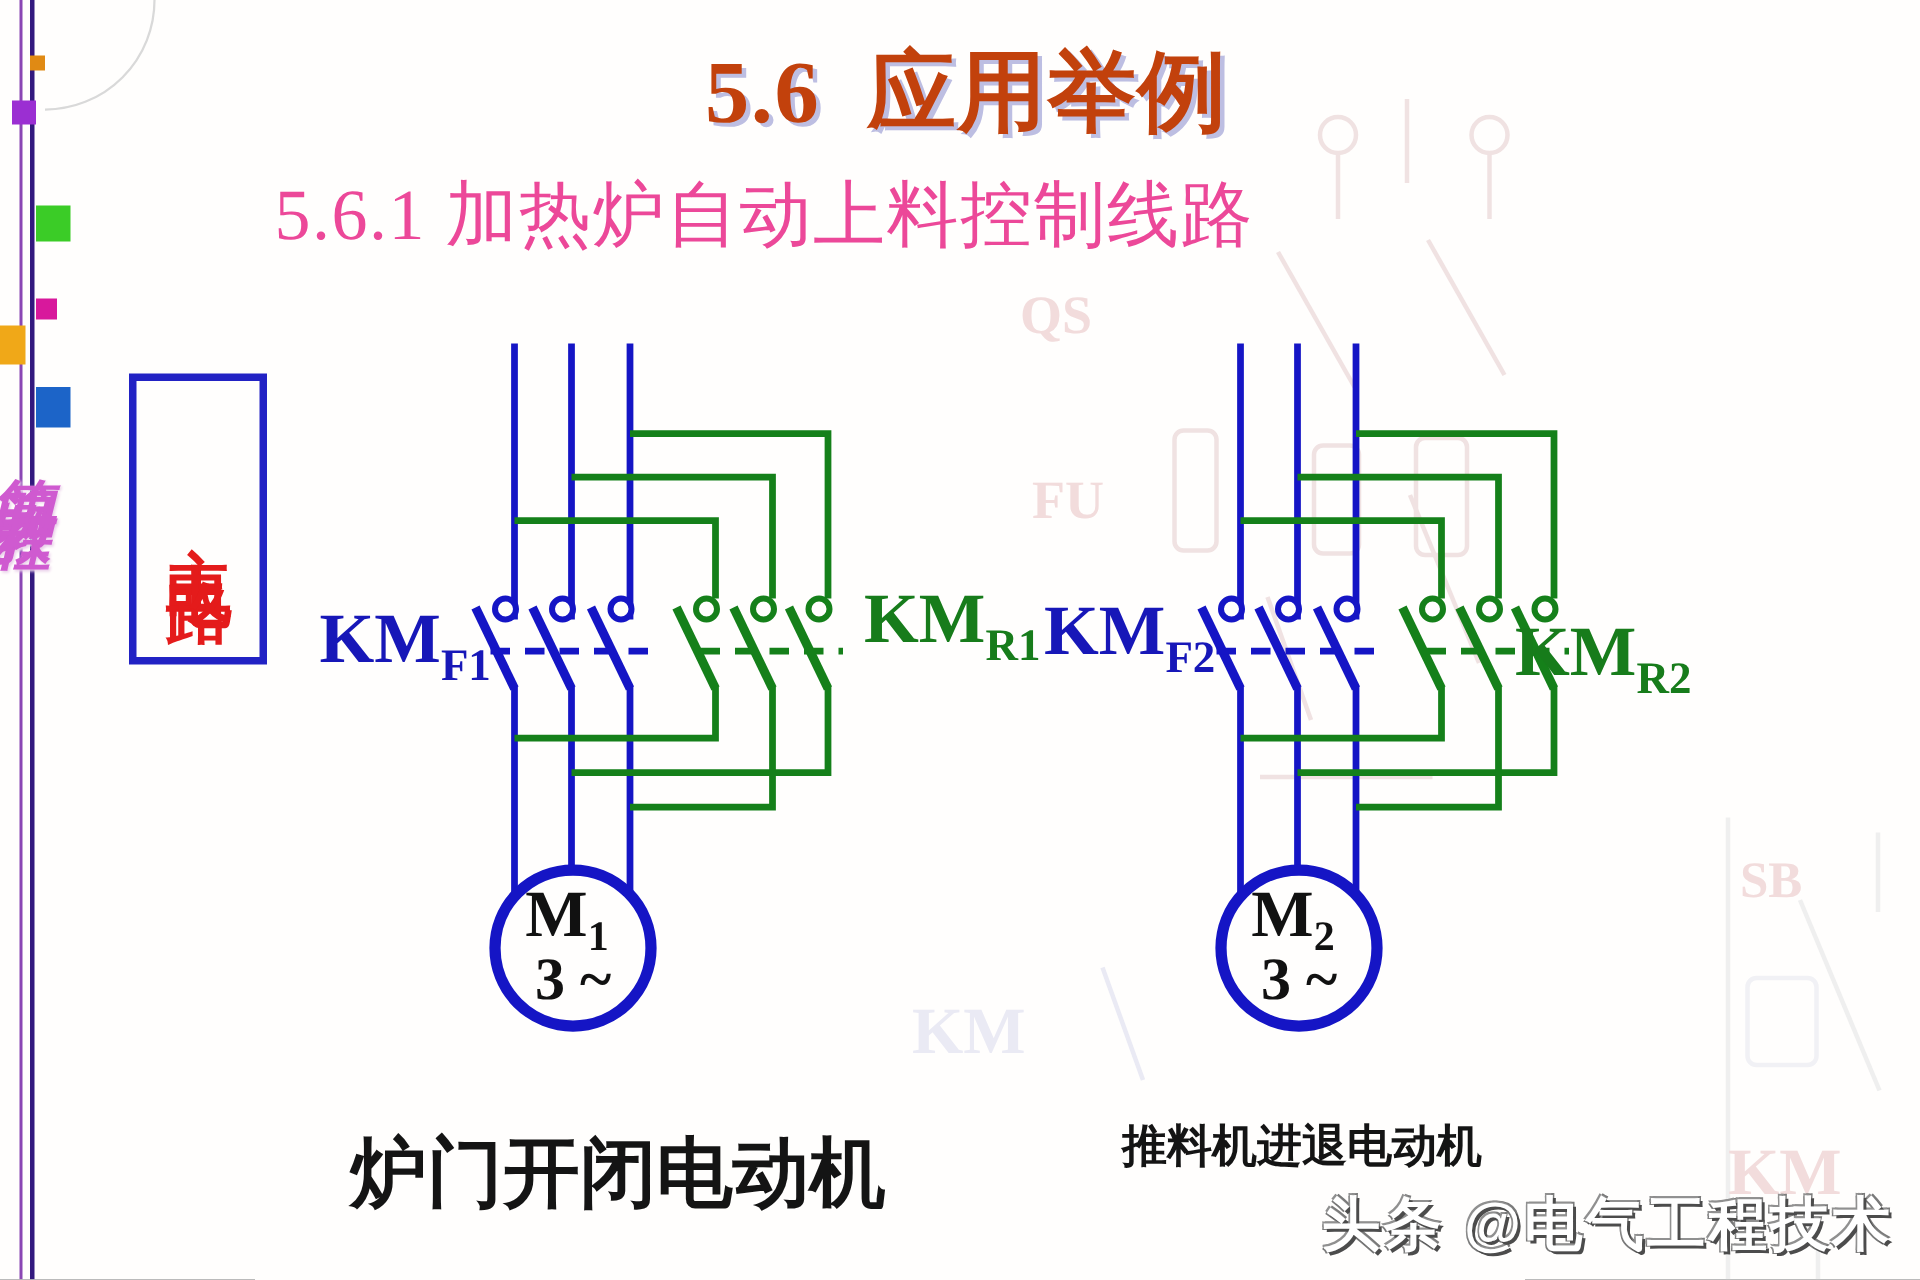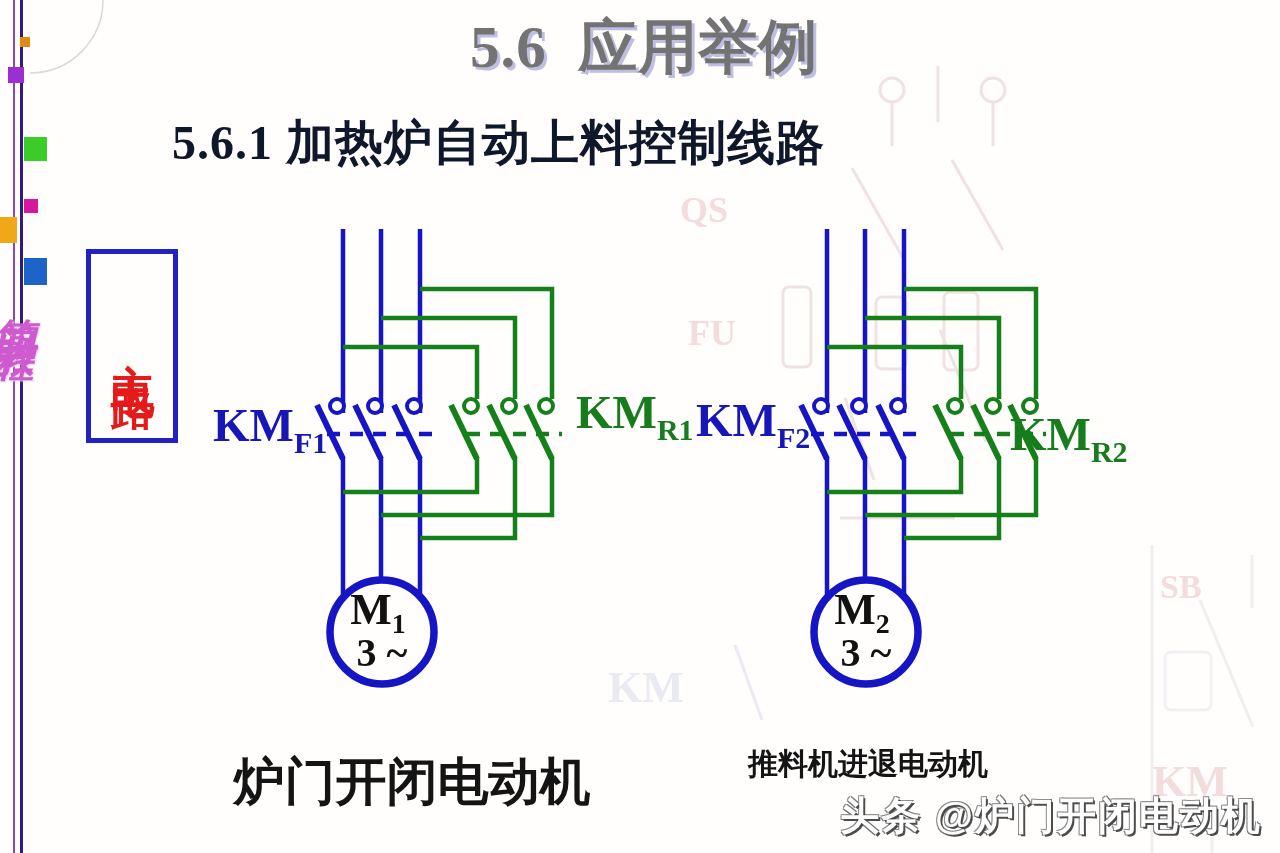--- a/index.html
+++ b/index.html
@@ -20,27 +20,27 @@
   .sq-blue{left:24px;top:258px;width:23px;height:27px;background:#1c64c8;}
   .side-tab{
     position:absolute;left:-7px;top:286px;height:220px;
     writing-mode:vertical-rl;text-orientation:upright;
     font-size:41px;font-weight:bold;font-style:italic;
     color:#cf5ad0;letter-spacing:9px;line-height:1;
     text-shadow:1px 1px 2px #ead0ea;
   }
   
   .title{
-    position:absolute;left:470px;top:8px;
-    font-size:59px;font-weight:bold;color:#737373;
+    position:absolute;left:470px;top:22px;
+    font-size:59px;font-weight:bold;color:#c2410c;
     text-shadow:3px 3px 0 #bdbee2;white-space:pre;letter-spacing:1px;
   }
   .subtitle{
-    position:absolute;left:172px;top:111px;
-    font-size:48px;font-weight:bold;color:#0f172a;
+    position:absolute;left:183px;top:111px;
+    font-size:48px;font-weight:normal;color:#ec4899;
     white-space:pre;letter-spacing:1px;
   }
   
   .main-box{
     position:absolute;left:86px;top:249px;width:82px;height:184px;
     border:5px solid #2222c4;background:#fffefd;
     display:flex;align-items:center;justify-content:center;
   }
   .main-box span{
     writing-mode:vertical-rl;text-orientation:upright;
@@ -206,15 +206,15 @@
       <tspan>KM</tspan><tspan font-size="30" dy="12">F2</tspan>
     </text>
     <text x="1010" y="450" font-size="47" class="km-green">
       <tspan>KM</tspan><tspan font-size="30" dy="12">R2</tspan>
     </text>
   </svg>
 
   <div class="caption caption-left">炉门开闭电动机</div>
   <div class="caption caption-right">推料机进退电动机</div>
 
-  <div class="watermark">头条 @炉门开闭电动机</div>
+  <div class="watermark">头条 @电气工程技术</div>
 
 </div>
 
 </body></html>

